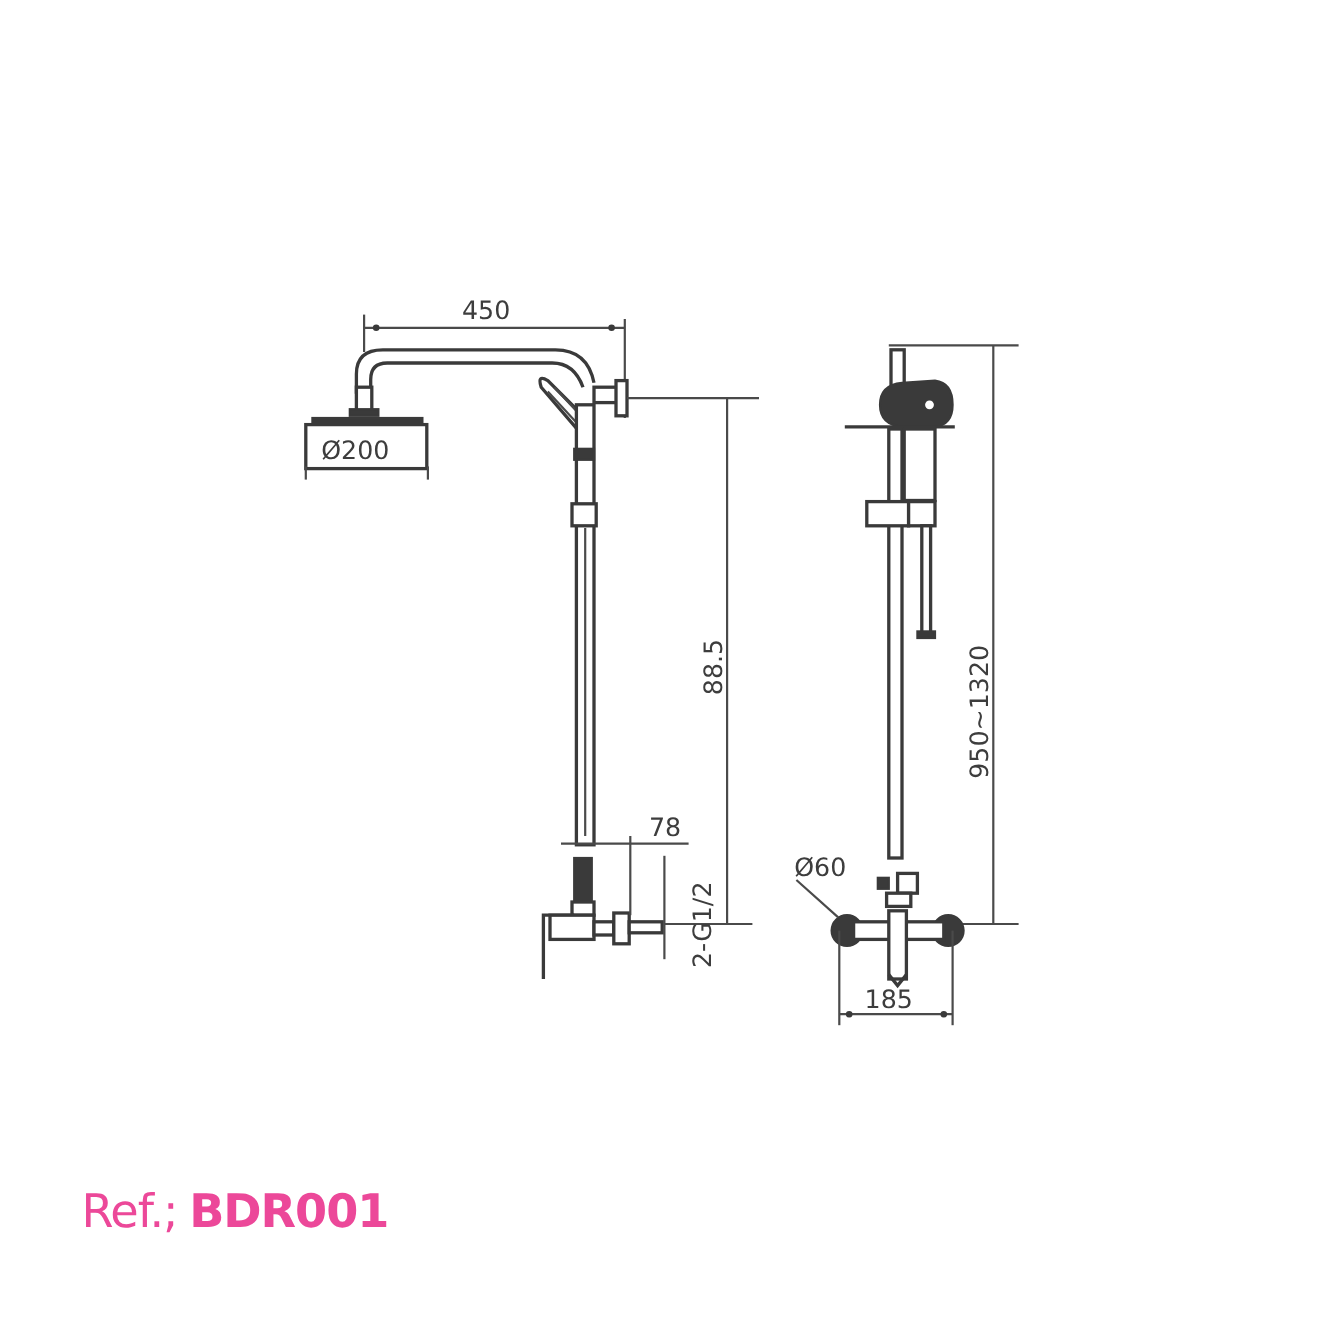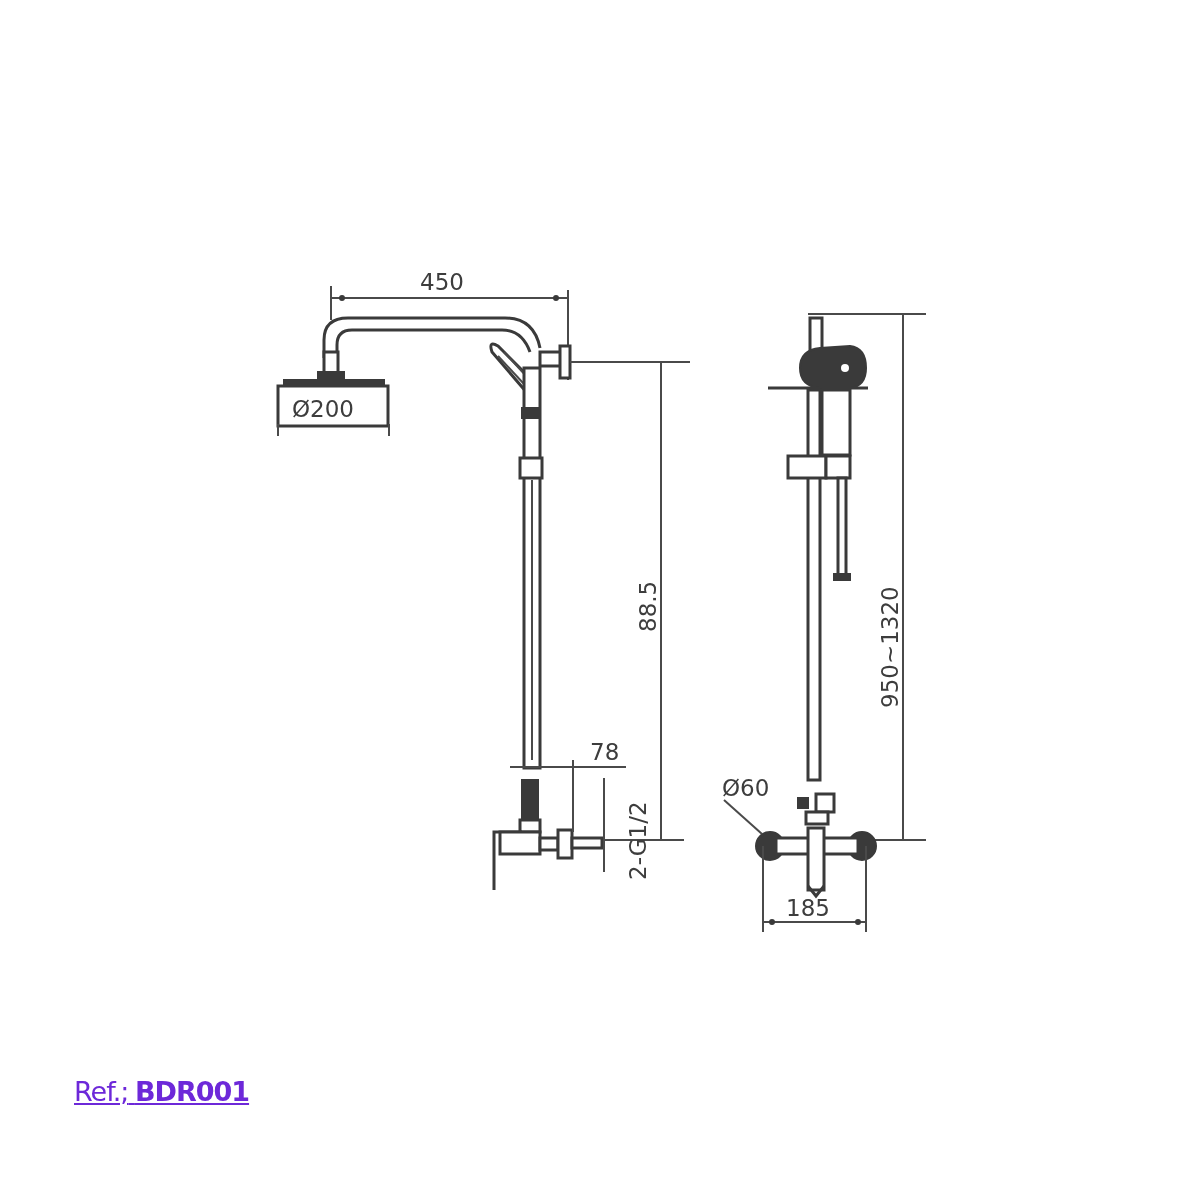--- a/index.html
+++ b/index.html
@@ -3,21 +3,21 @@
   <meta charset="utf-8">
   <style>
     html, body { margin:0; padding:0; background:#ffffff; }
     body { width:1200px; height:1200px; position:relative; overflow:hidden; font-family:"Liberation Sans", sans-serif; }
     #drawing { position:absolute; left:0; top:0; width:1200px; height:1200px; }
     .ln { stroke:#3a3a3a; stroke-width:3; fill:none; }
     .thin { stroke:#4a4a4a; stroke-width:2; fill:none; }
     .fillw { fill:#ffffff; stroke:#3a3a3a; stroke-width:3; }
     .dark { fill:#3a3a3a; stroke:#3a3a3a; stroke-width:2; }
     .dimtxt { font-family:"DejaVu Sans", sans-serif; font-size:23px; fill:#3d3d3d; }
-    #ref { position:absolute; left:74px; top:1076px; font-size:27px; color:#6d28d9; white-space:nowrap; letter-spacing:-1px;text-decoration:underline; }
+    #ref { position:absolute; left:74px; top:1076px; font-size:42px; color:#ec4899; white-space:nowrap; letter-spacing:-1px; }
     #ref .lbl { font-family:"DejaVu Sans", sans-serif; font-weight:normal; }
     #ref .code { font-family:"DejaVu Sans", sans-serif; font-weight:bold; }
   </style>
 </head>
 <body>
 
 <svg id="drawing" viewBox="0 0 1200 1200" xmlns="http://www.w3.org/2000/svg">
 
   <g>
 

